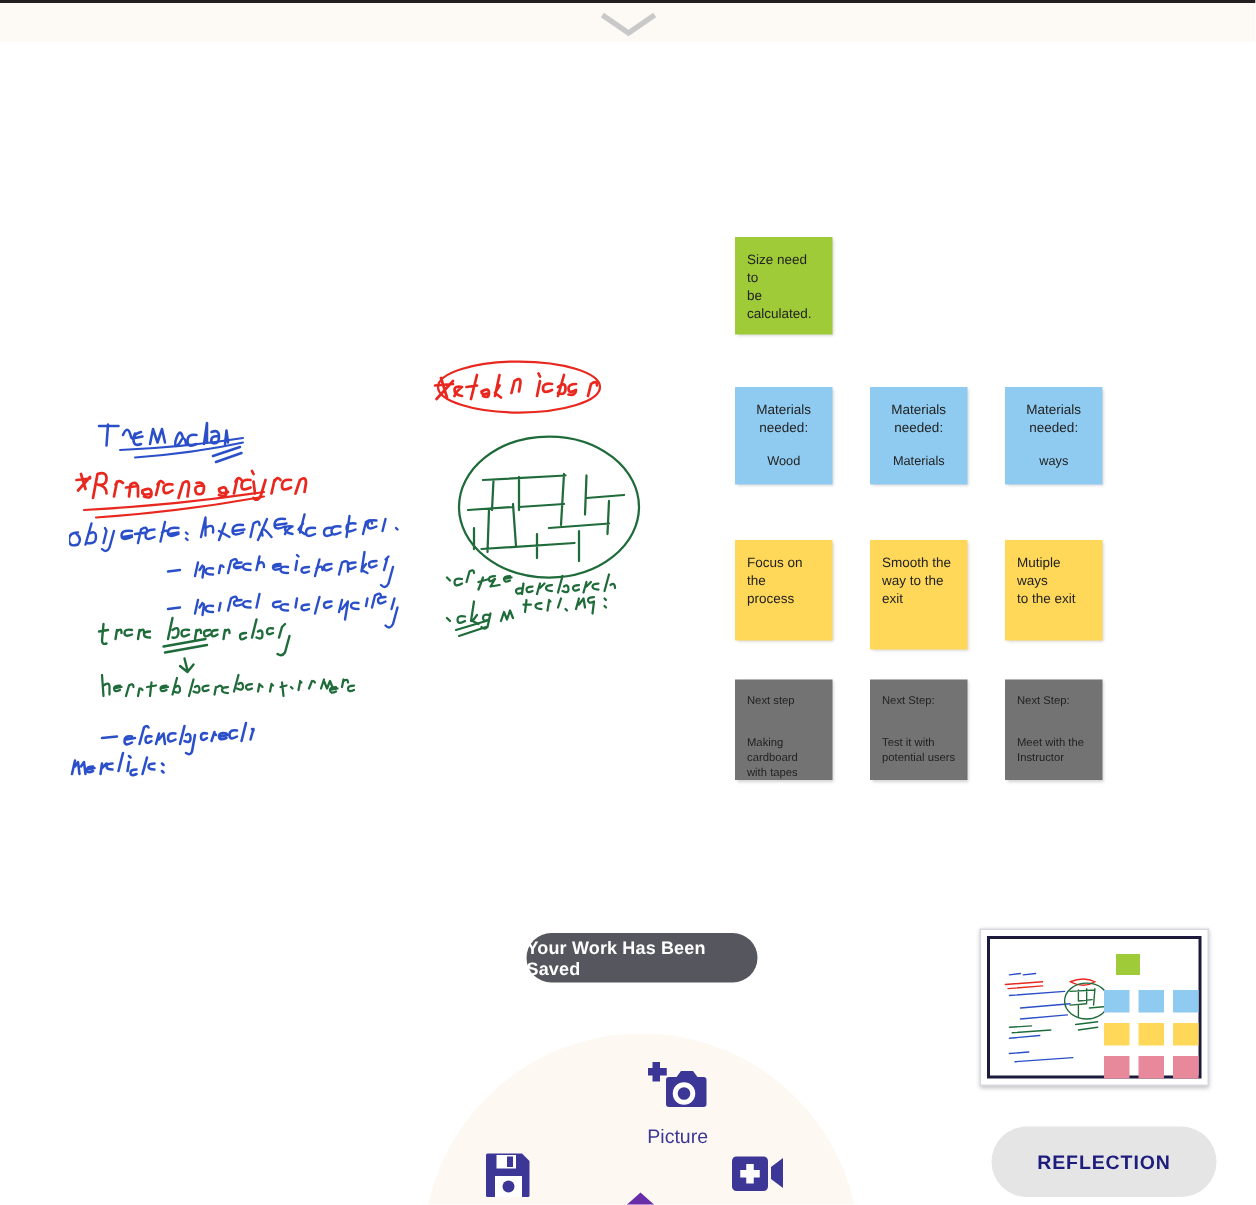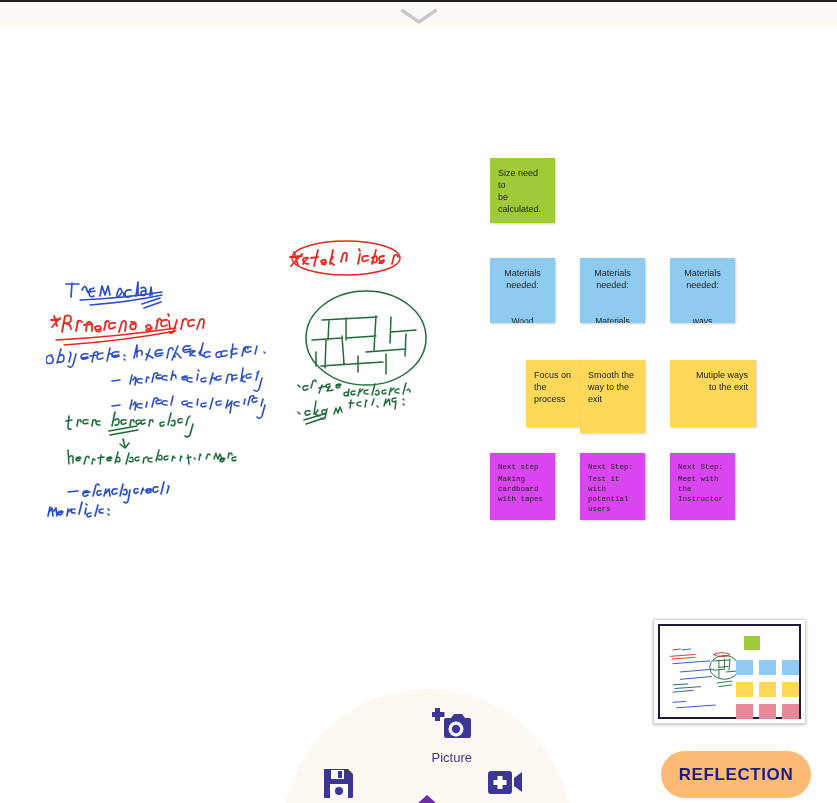--- a/index.html
+++ b/index.html
@@ -36,28 +36,28 @@
     position:absolute;
     box-sizing:border-box;
     padding:9px 8px 0 8px;
     font-size:8.5px;
     line-height:12px;
     color:#222;
     box-shadow:1px 1px 2px rgba(0,0,0,.18);
     overflow:hidden;
   }
   .note .nt-head{font-weight:400;white-space:pre-line;}
-  .note .nt-body{margin-top:24px;white-space:pre-line;}
+  .note .nt-body{margin-top:10px;white-space:pre-line;}
   .note.green{background:#9ecb37;}
   .note.blue{background:#8fcbf0;text-align:center;}
   .note.yellow{background:#ffd859;}
-  .note.pink{background:#d946ef;font-family:Liberation Mono, monospace;}
+  .note.pink{background:#737373;}
   .note.green .nt-head,.note.blue .nt-head,.note.yellow .nt-head{font-size:9px;}
   .note.pink .nt-head,.note.pink .nt-body{font-size:7.5px;line-height:10px;}
-  .note.pink .nt-body{margin-top:2px;}
+  .note.pink .nt-body{margin-top:18px;}
   
   #toast{
     position:absolute;left:351px;top:594px;width:154px;height:33px;
     background:#56565e;border-radius:17px;
     display:flex;align-items:center;justify-content:center;
     color:#ffffff;font-size:12px;font-weight:bold;
     letter-spacing:.1px;
   }
   
   #radial-menu{
@@ -82,22 +82,22 @@
     box-shadow:0 1px 3px rgba(0,0,0,.25);
     cursor:pointer;
   }
   #thumbnail-inner{
     width:100%;height:100%;background:#ffffff;
     border:2px solid #1c1a3c;box-sizing:border-box;position:relative;
   }
   .tn-note{position:absolute;}
   #reflection-button{
     position:absolute;left:661px;top:723px;width:150px;height:47px;
-    background:#fdba74;border-radius:24px;border:none;
-    color:#1d1d7d;font-weight:bold;font-size:17px;
+    background:#e5e5e5;border-radius:24px;border:none;
+    color:#1d1d7d;font-weight:bold;font-size:13px;
     letter-spacing:.6px;font-family:"Liberation Sans", sans-serif;
     cursor:pointer;
   }
 </style>
 </head>
 <body>
 
 <div id="top-bar">
   <svg id="collapse-chevron" viewBox="0 0 44 20">
     <polyline points="6,5 22,16 38,5" fill="none" stroke="#c9c9c9" stroke-width="3.5" stroke-linecap="square"></polyline>
@@ -194,49 +194,52 @@
       <div class="note blue" style="left: 580px; top: 230px; width: 65px; height: 65px;">
         <div class="nt-head">Materials
 needed:</div>
         <div class="nt-body">Materials</div>
       </div>
       <div class="note blue" style="left: 670px; top: 230px; width: 65px; height: 65px;">
         <div class="nt-head">Materials
 needed:</div>
         <div class="nt-body">ways</div>
       </div>
-      <div class="note yellow" style="left: 490px; top: 332px; width: 65px; height: 67px; margin-left: 36px;">
+      <div class="note yellow" style="left: 490px; top: 332px; width: 65px; height: 67px;">
         <div class="nt-head">Focus on the
 process</div>
       </div>
       <div class="note yellow" style="left: 580px; top: 332px; width: 65px; height: 73px;">
         <div class="nt-head">Smooth the
 way to the exit</div>
       </div>
-      <div class="note yellow" style="left: 670px; top: 332px; width: 86px; height: 67px; text-align: right;">
+      <div class="note yellow" style="left: 670px; top: 332px; width: 65px; height: 67px;">
         <div class="nt-head">Mutiple ways
 to the exit</div>
       </div>
       <div class="note pink" style="left: 490px; top: 425px; width: 65px; height: 67px;">
         <div class="nt-head">Next step</div>
         <div class="nt-body">Making cardboard
 with tapes</div>
       </div>
       <div class="note pink" style="left: 580px; top: 425px; width: 65px; height: 67px;">
         <div class="nt-head">Next Step:</div>
         <div class="nt-body">Test it with
 potential users</div>
       </div>
       <div class="note pink" style="left: 670px; top: 425px; width: 65px; height: 67px;">
         <div class="nt-head">Next Step:</div>
         <div class="nt-body">Meet with the
 Instructor</div>
       </div>
     </div>
 
+  <div id="toast">
+    <span>Your Work Has Been Saved</span>
+  </div>
 
   <div id="radial-menu"></div>
 
   <div class="radial-item" id="item-picture">
     <svg width="40" height="38" viewBox="0 0 40 38">
       <rect x="3" y="2" width="5" height="13" fill="#3c3796"></rect>
       <rect x="-1.5" y="6" width="14" height="5" fill="#3c3796"></rect>
       <path d="M12 12 h7 l3 -4 h8 l3 4 h4 a2 2 0 0 1 2 2 v16 a2 2 0 0 1 -2 2 h-23 a2 2 0 0 1 -2 -2 v-16 a2 2 0 0 1 2 -2 z" fill="#3c3796"></path>
       <circle cx="24" cy="23" r="7.5" fill="#ffffff"></circle>
       <circle cx="24" cy="23" r="4.2" fill="#3c3796"></circle>

